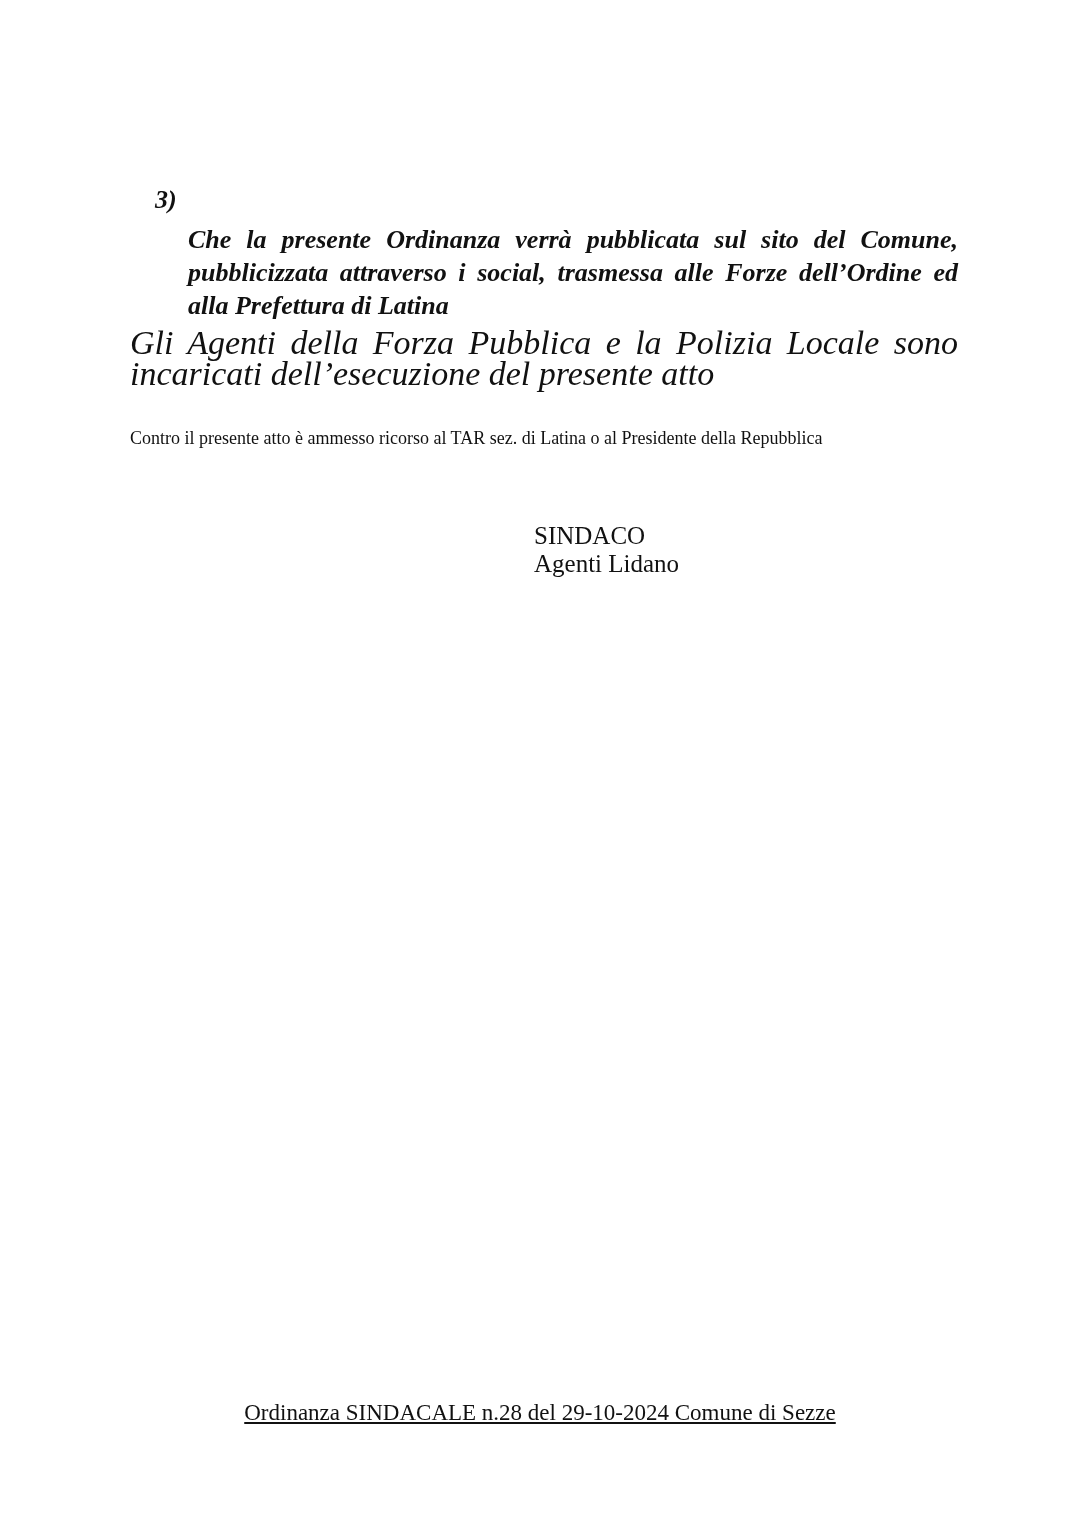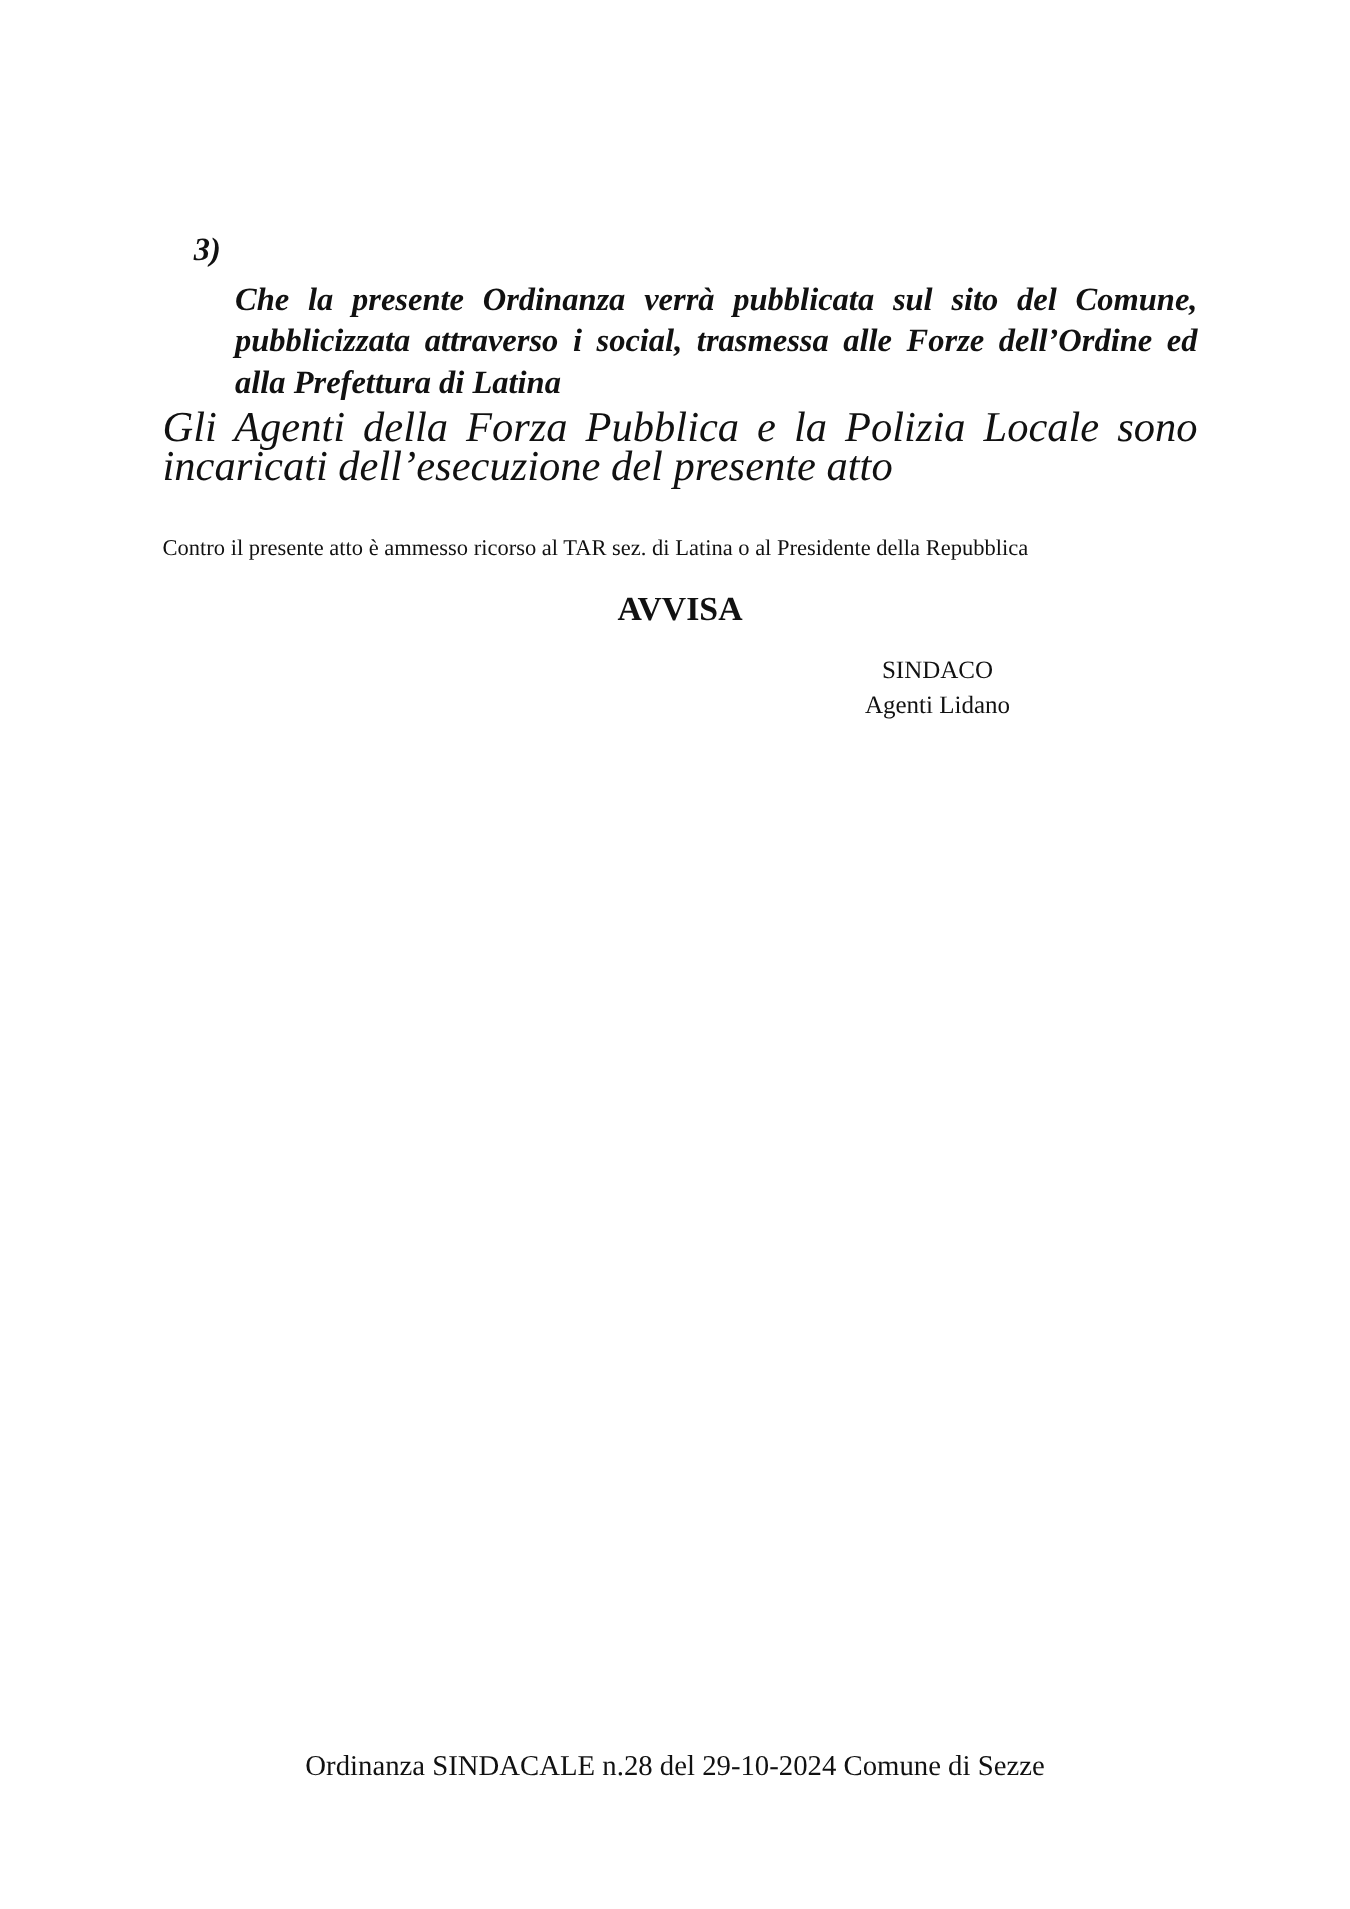--- a/index.html
+++ b/index.html
@@ -56,55 +56,55 @@
     line-height: 30px;
     font-weight: bold;
     text-align: center;
   }
   .resp {
     font-size: 26px;
     line-height: 31px;
   }
   .signature {
     position: absolute;
-    left: 550px;
+    left: 534px;
     top: 522px;
     width: 400px;
-    text-align: center;
-    font-size: 20px;
+    text-align: left;
+    font-size: 25px;
     line-height: 28px;
   }
   .footer-line {
     position: absolute;
     left: 0;
     width: 1080px;
     text-align: center;
     font-size: 23px;
     line-height: 26px;
+    text-decoration: underline;
   }
   .footer-ordinance { top: 1400px; }
   .footer-page { top: 1442px; }
 </style>
 </head>
 <body>
 
 <div class="page">
 
   <div class="content">
 
     <div class="clause">
       <div class="marker">3)</div>
       <div class="clause-text">Che la presente Ordinanza verrà pubblicata sul sito del Comune, pubblicizzata attraverso i social, trasmessa alle Forze dell’Ordine ed alla Prefettura di Latina</div>
     </div>
 
     <p class="agents">Gli Agenti della Forza Pubblica e la Polizia Locale sono incaricati dell’esecuzione del presente atto</p>
 
     <p class="appeal">Contro il presente atto è ammesso ricorso al TAR sez. di Latina o al Presidente della Repubblica</p>
 
-    <div class="avvisa">AVVISA</div>
 
 
   </div>
 
   <div class="signature">
     <div>SINDACO</div>
     <div>Agenti Lidano</div>
   </div>
 
   <div class="footer-line footer-ordinance">Ordinanza SINDACALE n.28 del 29-10-2024 Comune di Sezze</div>

